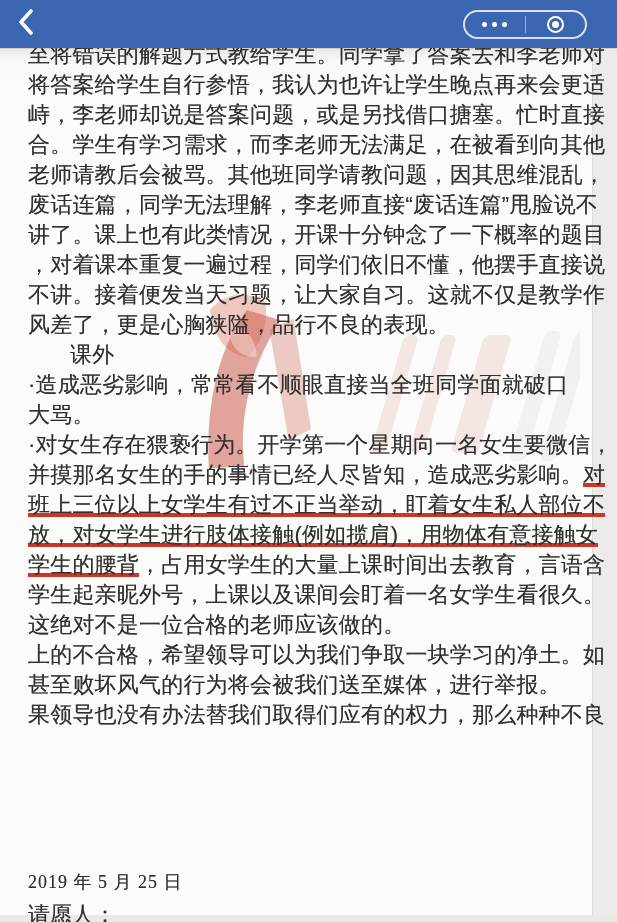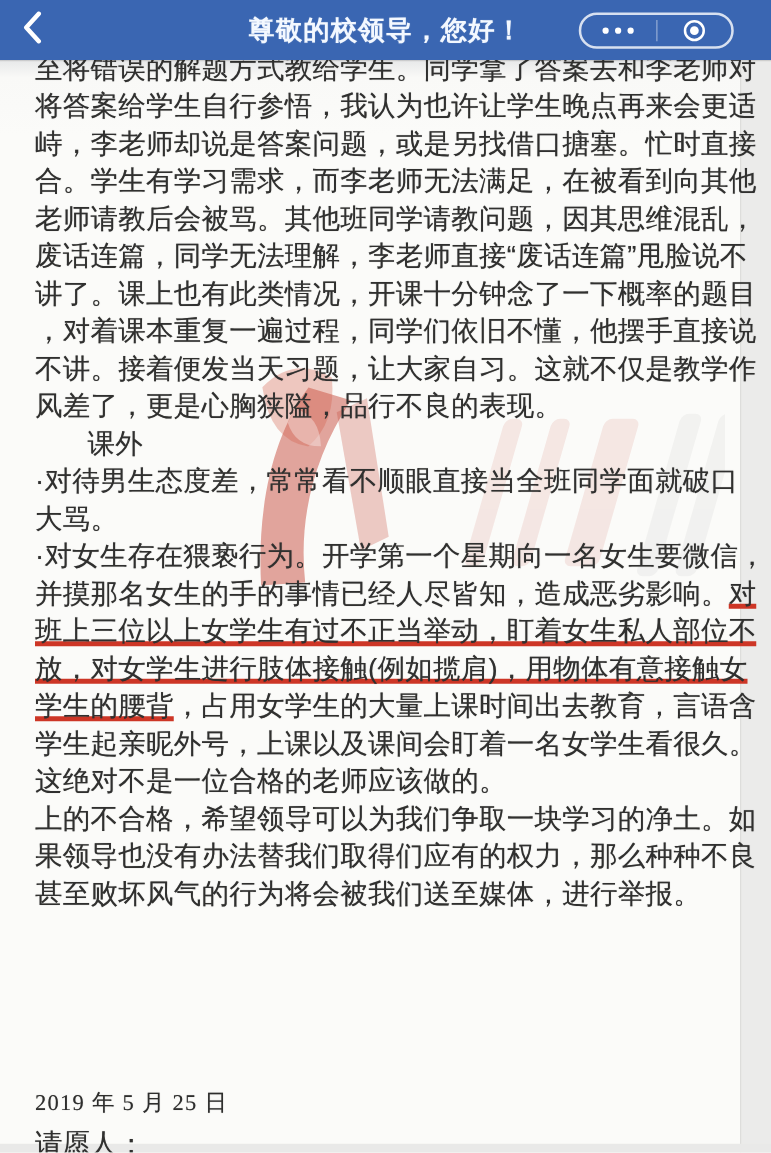--- a/index.html
+++ b/index.html
@@ -91,21 +91,20 @@
 <div class="screen">
 
   <header class="navbar">
     <div class="back-btn">
       <span>
         <svg width="16" height="26" viewBox="0 0 16 26">
           <polyline points="13,2 3,13 13,24" fill="none" stroke="#ffffff" stroke-width="3.6" stroke-linecap="round" stroke-linejoin="round"></polyline>
         </svg>
       </span>
     </div>
-    <div class="nav-title">尊敬的校领导，您好！</div>
     <div class="capsule">
       <div class="capsule-half">
         <span class="dots">
             <i></i>
             <i></i>
             <i></i>
           </span>
       </div>
       <div class="capsule-divider"></div>
       <div class="capsule-half">
@@ -143,32 +142,32 @@
         <div class="line"><span class="">将答案给学生自行参悟，我认为也许让学生晚点再来会更适</span></div>
         <div class="line"><span class="">峙，李老师却说是答案问题，或是另找借口搪塞。忙时直接</span></div>
         <div class="line"><span class="">合。学生有学习需求，而李老师无法满足，在被看到向其他</span></div>
         <div class="line"><span class="">老师请教后会被骂。其他班同学请教问题，因其思维混乱，</span></div>
         <div class="line"><span class="">废话连篇，同学无法理解，李老师直接“废话连篇”甩脸说不</span></div>
         <div class="line"><span class="">讲了。课上也有此类情况，开课十分钟念了一下概率的题目</span></div>
         <div class="line"><span class="">，对着课本重复一遍过程，同学们依旧不懂，他摆手直接说</span></div>
         <div class="line"><span class="">不讲。接着便发当天习题，让大家自习。这就不仅是教学作</span></div>
         <div class="line"><span class="">风差了，更是心胸狭隘，品行不良的表现。</span></div>
         <div class="line indent1"><span class="">课外</span></div>
-        <div class="line"><span class="">·对待男生态度差，常常看不顺眼直接当全班同学面就破口</span></div>
+        <div class="line"><span class="">·造成恶劣影响，常常看不顺眼直接当全班同学面就破口</span></div>
         <div class="line"><span class="">大骂。</span></div>
         <div class="line"><span class="">·对女生存在猥亵行为。开学第一个星期向一名女生要微信，</span></div>
         <div class="line"><span class="">并摸那名女生的手的事情已经人尽皆知，造成恶劣影响。</span><span class="redline">对</span></div>
         <div class="line"><span class="redline">班上三位以上女学生有过不正当举动，盯着女生私人部位不</span></div>
         <div class="line"><span class="redline">放，对女学生进行肢体接触(例如揽肩)，用物体有意接触女</span></div>
         <div class="line"><span class="redline">学生的腰背</span><span class="">，占用女学生的大量上课时间出去教育，言语含</span></div>
         <div class="line"><span class="">学生起亲昵外号，上课以及课间会盯着一名女学生看很久。</span></div>
         <div class="line"><span class="">这绝对不是一位合格的老师应该做的。</span></div>
         <div class="line"><span class="">上的不合格，希望领导可以为我们争取一块学习的净土。如</span></div>
+        <div class="line"><span class="">甚至败坏风气的行为将会被我们送至媒体，进行举报。</span></div>
         <div class="line"><span class="">果领导也没有办法替我们取得们应有的权力，那么种种不良</span></div>
-        <div class="line"><span class="">甚至败坏风气的行为将会被我们送至媒体，进行举报。</span></div>
       </div>
 
     <div class="date-line">2019 年 5 月 25 日</div>
     <div class="petitioner-line">请愿人：</div>
 
     <div class="right-gutter"></div>
     <div class="bottom-strip"></div>
   </main>
 
 </div>

